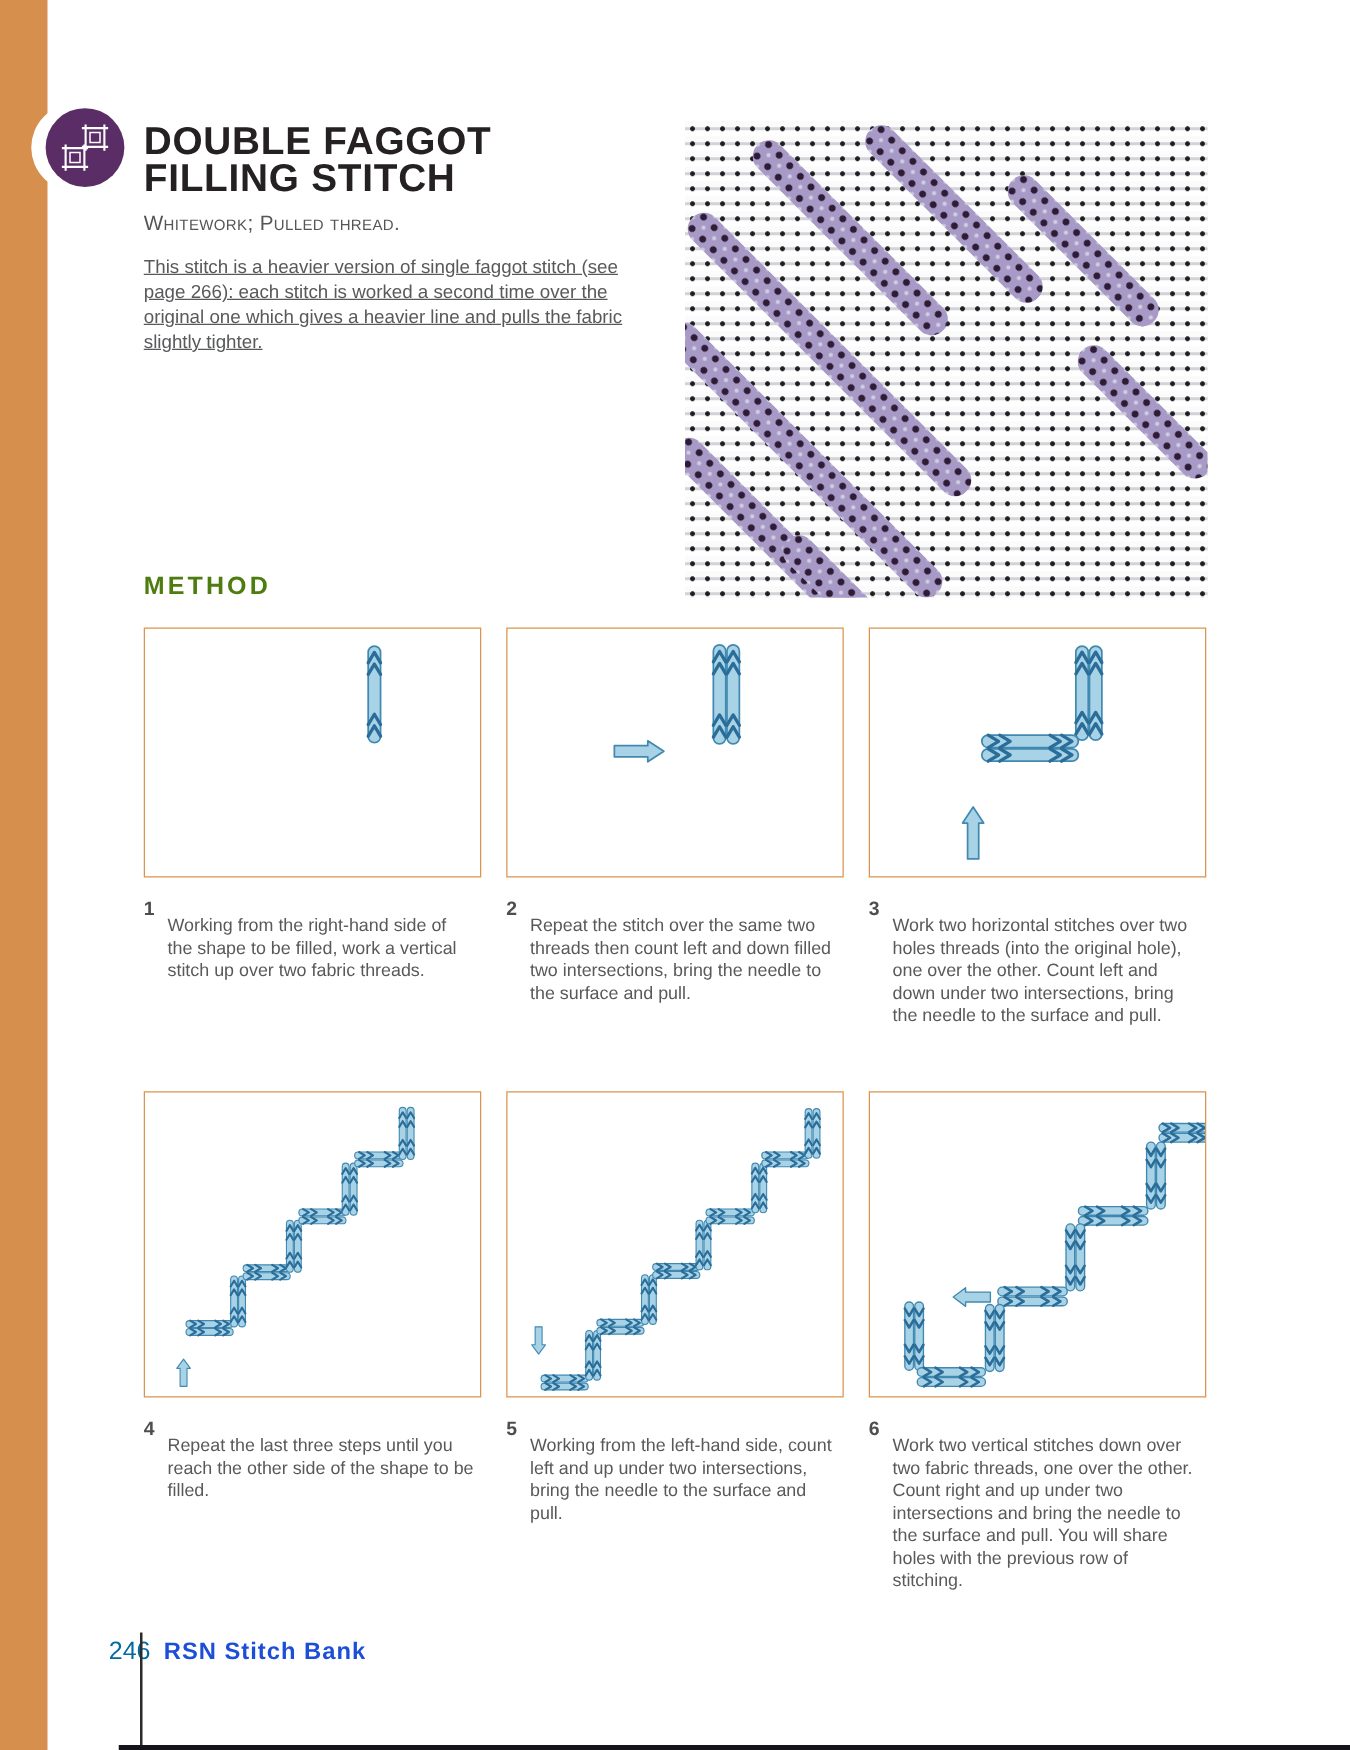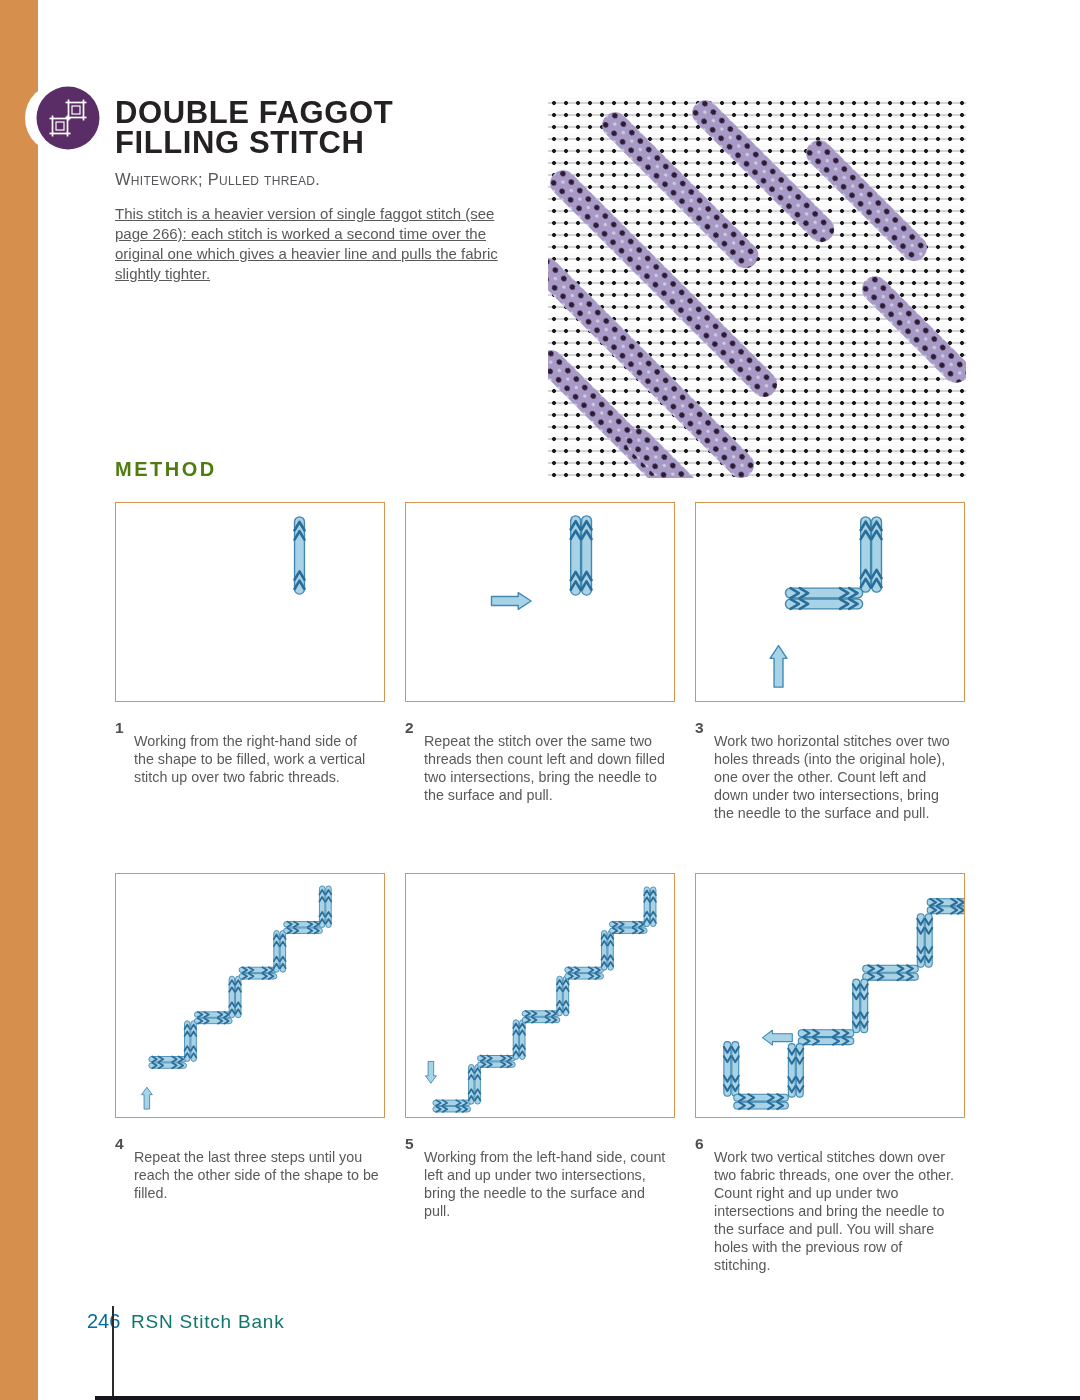--- a/index.html
+++ b/index.html
@@ -54,22 +54,22 @@
 
   
   .step{position:absolute;width:268px;font-size:14.3px;line-height:18px;color:#58595b;}
   .steprow1{top:720px;} .steprow2{top:1136px;}
   .step .num{position:absolute;left:0;top:-1px;font-size:15.5px;font-weight:bold;color:#4d4e50;}
   .step .txt{display:block;margin-left:19px;width:245px;margin-top:12px;}
 
   
   .pageno{position:absolute;left:75px;top:1310px;font-size:20px;color:#0369a1;margin-left:12px;}
   .footer-line{position:absolute;left:112px;top:1306px;width:2px;height:94px;background:#2b2b2b;}
-  .bookname{position:absolute;left:131px;top:1311px;font-size:19px;font-weight:normal;
-            letter-spacing:0.8px;color:#0f766e;}
+  .bookname{position:absolute;left:131px;top:1311px;font-size:19px;font-weight:bold;
+            letter-spacing:0.8px;color:#1d4ed8;}
   .bottom-edge{position:absolute;left:95px;top:1396px;width:985px;height:4px;background:#15151b;}
 </style>
 </head>
 <body>
 
 <div class="page">
 
   <div class="edge-bar"></div>
 
   <div class="logo">

